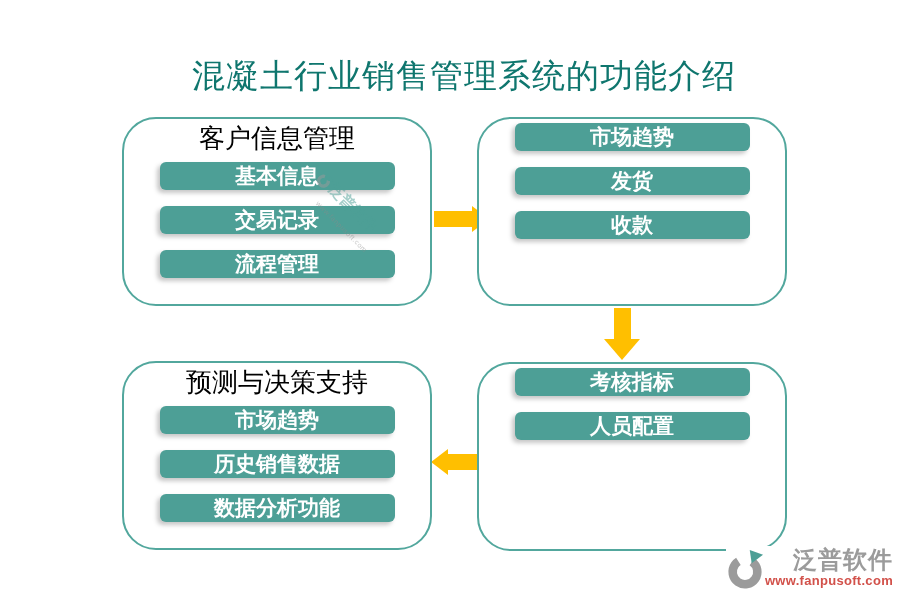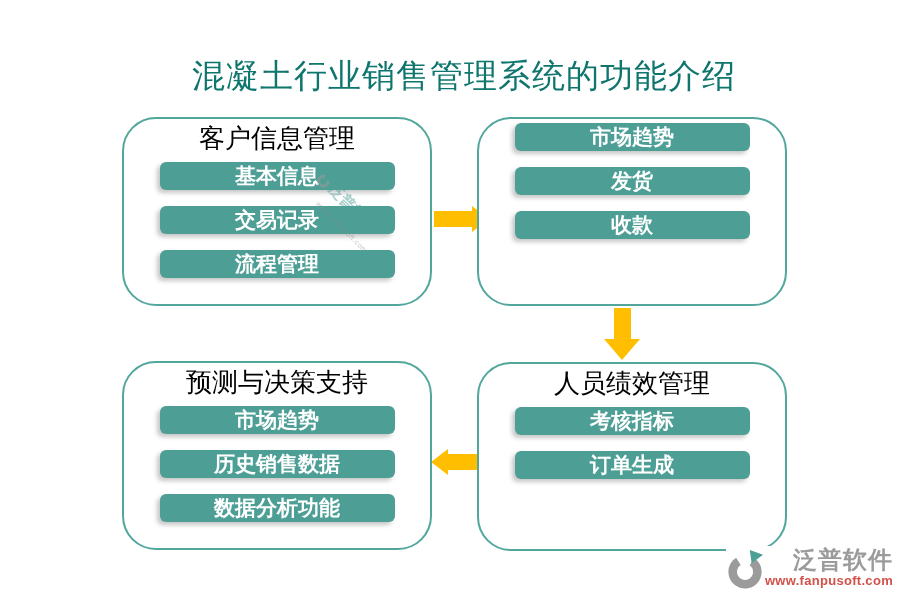--- a/index.html
+++ b/index.html
@@ -79,23 +79,22 @@
   </div>
 
   <div class="fbox box-bl">
     <div class="fbox-title">预测与决策支持</div>
     <div class="pill">市场趋势</div>
     <div class="pill">历史销售数据</div>
     <div class="pill">数据分析功能</div>
   </div>
 
   <div class="fbox box-br">
-    <div class="fbox-title">人员绩效管理</div>
     <div class="pill">考核指标</div>
-    <div class="pill">订单生成</div>
+    <div class="pill">人员配置</div>
   </div>
 
   <div class="arrow arrow-right">
     <span class="shaft"></span>
     <span class="head"></span>
   </div>
   <div class="arrow arrow-down">
     <span class="shaft"></span>
     <span class="head"></span>
   </div>

